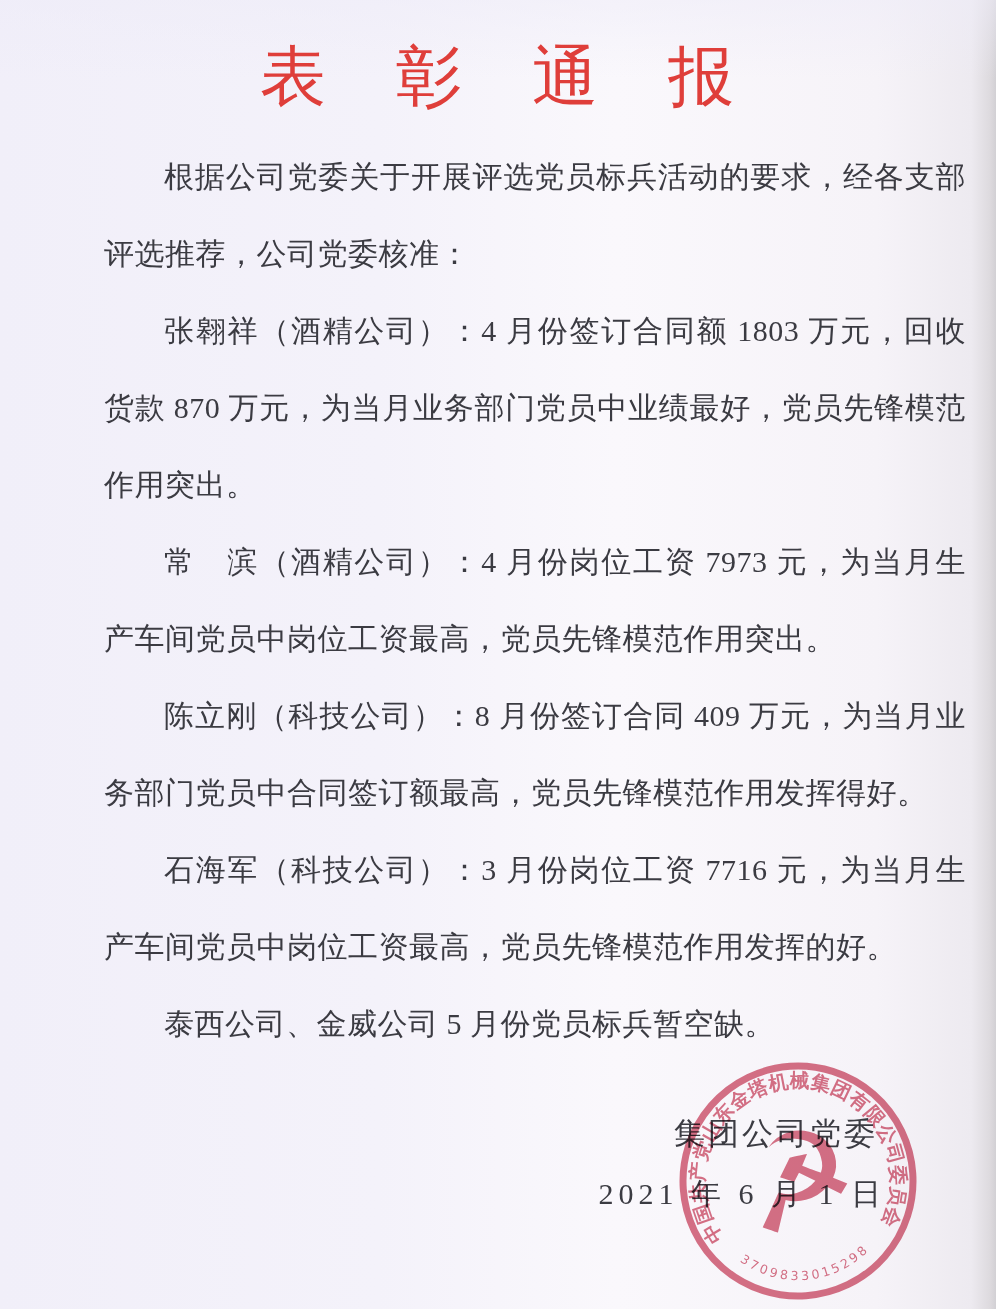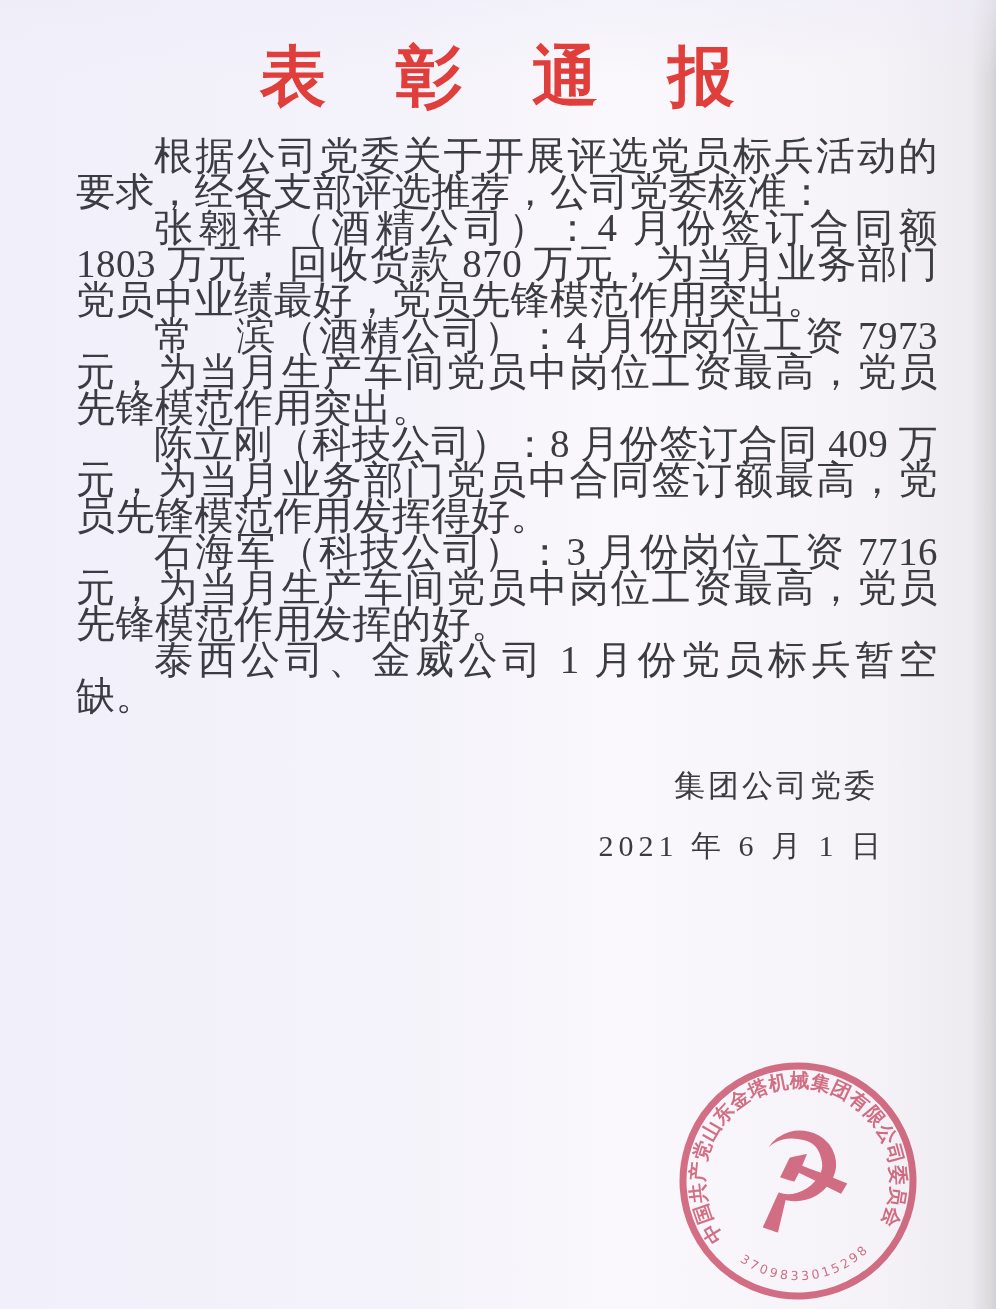--- a/index.html
+++ b/index.html
@@ -12,28 +12,28 @@
     width: 996px; height: 1309px;
     color: #3b3b42;
     background:
       linear-gradient(180deg, rgba(238,236,248,0.55) 0%, rgba(238,236,248,0) 6%),
       linear-gradient(90deg, #f1eff9 0%, #f4f2fa 38%, #faf8fc 62%, #f6f3f8 88%,
                       #edeaf0 97.5%, #dddade 99.4%, #d2d0d4 100%);
   }
   .title {
     margin: 0; padding-top: 44px;
     text-align: center;
-    font-size: 66px; font-weight: bold; line-height: 1.0;
+    font-size: 66px; font-weight: normal; line-height: 1.0;
     letter-spacing: 2px;
     color: #df3e3a;
   }
   .body-text {
     width: 862px;
-    margin: 28px 58px 0 76px;
-    font-size: 39px; line-height: 36px;
+    margin: 28px 58px 0 104px;
+    font-size: 30px; line-height: 77px;
     text-align: justify;
     text-justify: inter-ideograph;
     letter-spacing: 0.5px;
   }
   .body-text p { margin: 0; text-indent: 2em; }
   .sign-block { margin-top: 44px; }
   .signature {
     text-align: right; padding-right: 118px;
     font-size: 31px; letter-spacing: 3px; line-height: 55px;
   }
@@ -57,21 +57,21 @@
 <div class="page">
 
   <h1 class="title">表　彰　通　报</h1>
 
   <div class="body-text">
     <p>根据公司党委关于开展评选党员标兵活动的要求，经各支部评选推荐，公司党委核准：</p>
     <p>张翱祥（酒精公司）：4 月份签订合同额 1803 万元，回收货款 870 万元，为当月业务部门党员中业绩最好，党员先锋模范作用突出。</p>
     <p>常　滨（酒精公司）：4 月份岗位工资 7973 元，为当月生产车间党员中岗位工资最高，党员先锋模范作用突出。</p>
     <p>陈立刚（科技公司）：8 月份签订合同 409 万元，为当月业务部门党员中合同签订额最高，党员先锋模范作用发挥得好。</p>
     <p>石海军（科技公司）：3 月份岗位工资 7716 元，为当月生产车间党员中岗位工资最高，党员先锋模范作用发挥的好。</p>
-    <p>泰西公司、金威公司 1 月份党员标兵暂空缺。</p>
+    <p>泰西公司、金威公司 5 月份党员标兵暂空缺。</p>
   </div>
 
   <div class="sign-block">
     <div class="signature">集团公司党委</div>
     <div class="date-line">2021 年 6 月 1 日</div>
   </div>
 
   <svg class="seal" viewBox="-150 -150 300 300" xmlns="http://www.w3.org/2000/svg">
     <defs>
       <path id="arcTop" d="M -76,55 A 93.8,93.8 0 1 1 76,55" fill="none"></path>

